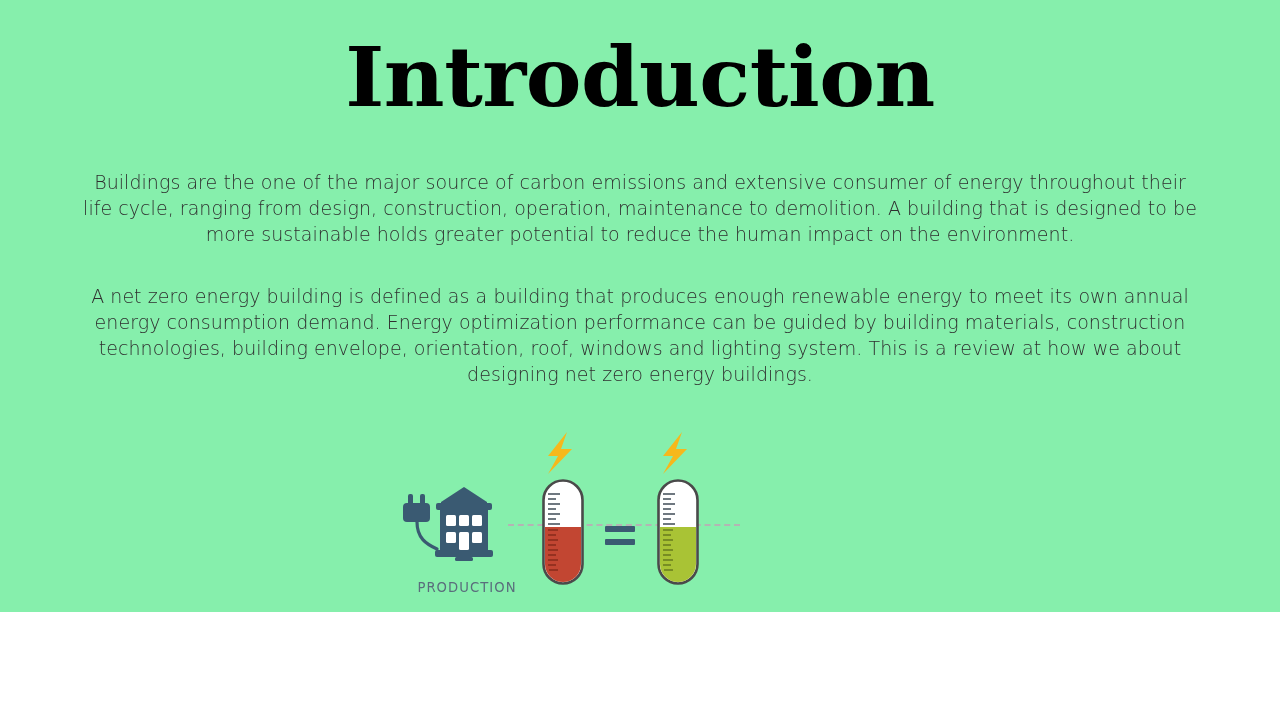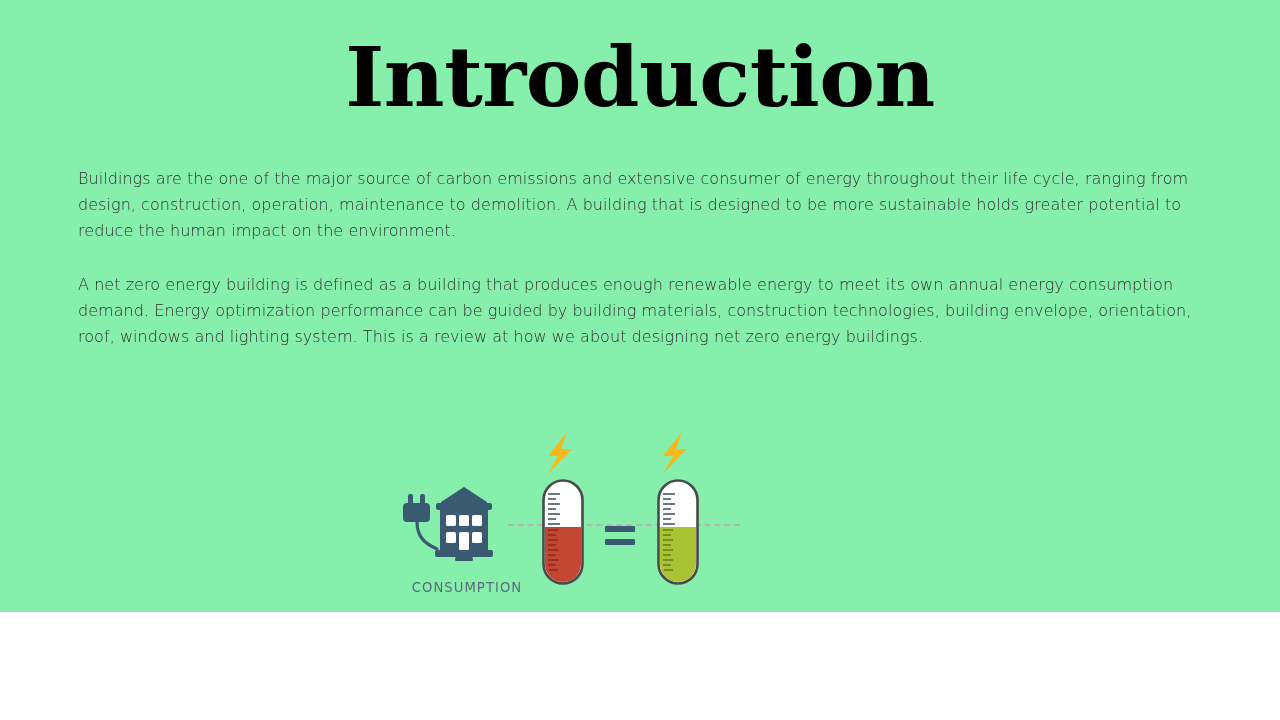--- a/index.html
+++ b/index.html
@@ -41,29 +41,29 @@
   }
 
   
   .body-block {
     position: absolute;
     left: 78px;
     top: 150px;
     width: 1124px;
   }
   .para {
-    text-align: left;
-    font-size: 16px;
+    text-align: center;
+    font-size: 19px;
     line-height: 26.2px;
     color: #2f2f2f;
     font-weight: 300;
     letter-spacing: 0.05px;
   }
   .para + .para {
-    margin-top: 27px;
+    margin-top: 35px;
   }
 
   
   .figure {
     position: absolute;
     left: 390px;
     top: 428px;
     width: 470px;
     height: 185px;
   }
@@ -164,21 +164,21 @@
           <rect x="54" y="29" width="10" height="11" rx="1.5"></rect>
           <rect x="67" y="29" width="10" height="11" rx="1.5"></rect>
           <rect x="80" y="29" width="10" height="11" rx="1.5"></rect>
 
           <rect x="54" y="46" width="10" height="11" rx="1.5"></rect>
           <rect x="80" y="46" width="10" height="11" rx="1.5"></rect>
           <rect x="67" y="46" width="10" height="18" rx="1.5"></rect>
         </g>
       </svg>
 
-      <div class="fig-caption">CONSUMPTION</div>
+      <div class="fig-caption">PRODUCTION</div>
     </div>
 
     <div class="fig-item" id="gauge-consumption">
       <svg width="70" height="165" viewBox="0 0 70 165">
 
         <path d="M39 2 L20 26 L30 26 L20 44 L44 19 L33 19 Z" fill="#f6b81c"></path>
         <defs>
           <clipPath id="clipRed">
             <path d="M17 70 a18 18 0 0 0 0 0 L17 135 a18 18 0 0 0 36 0 L53 70 Z"></path>
           </clipPath>

